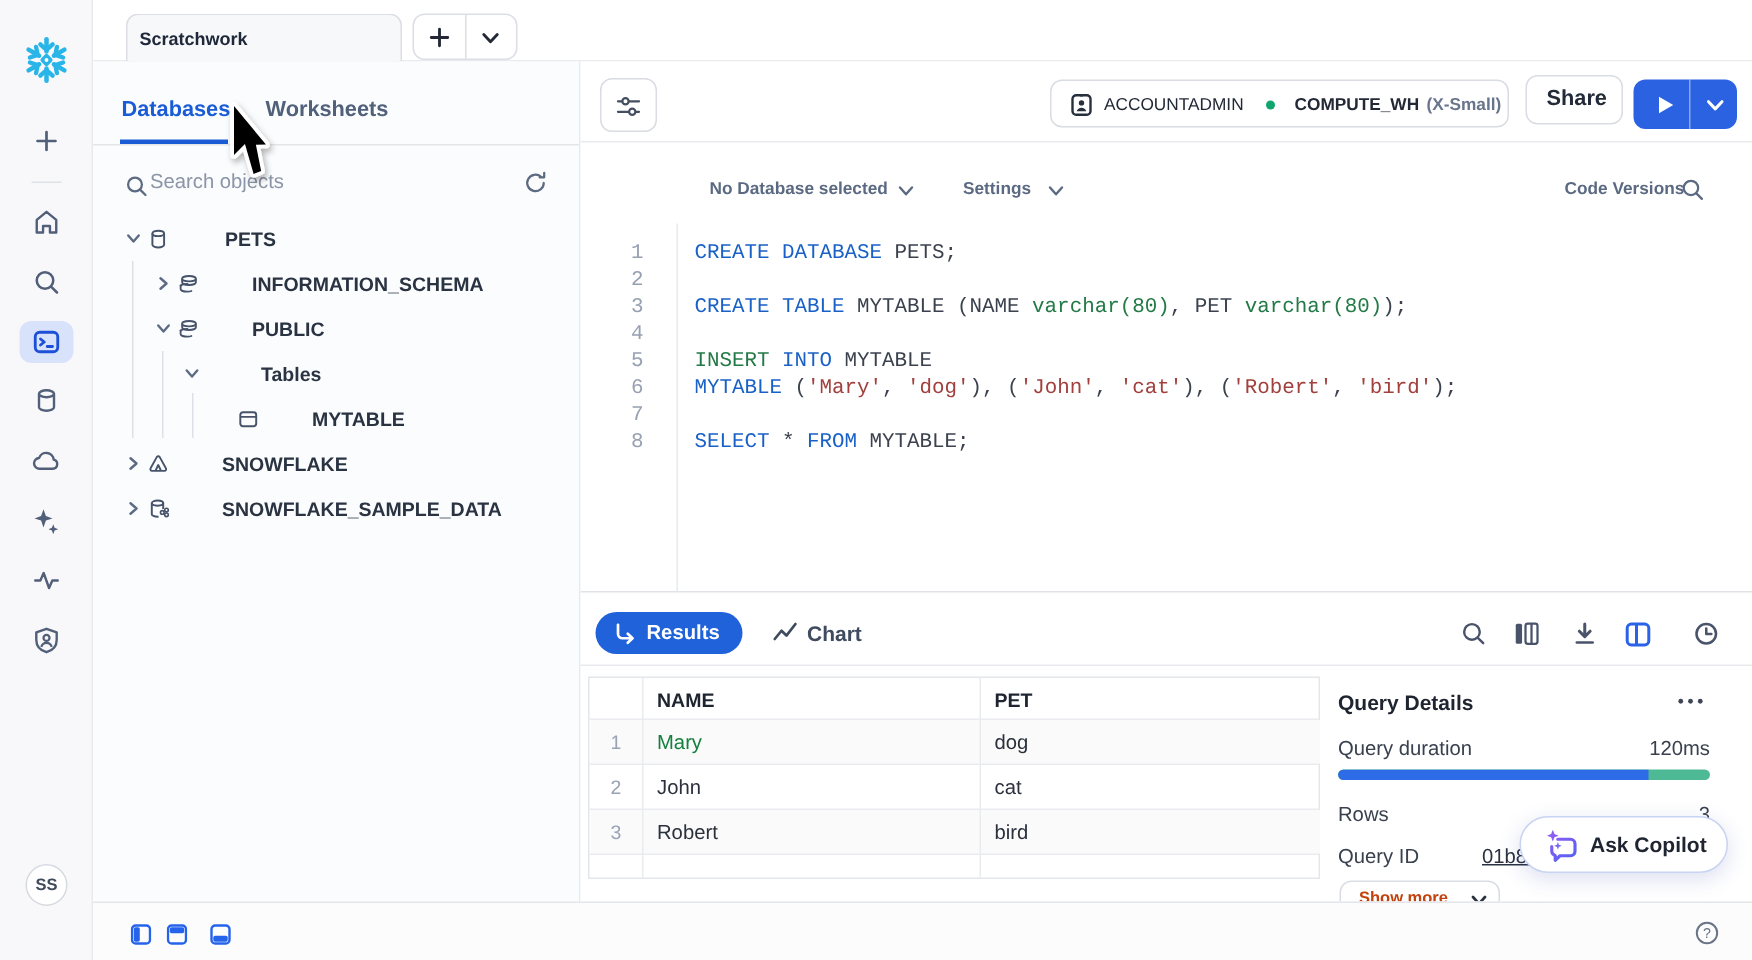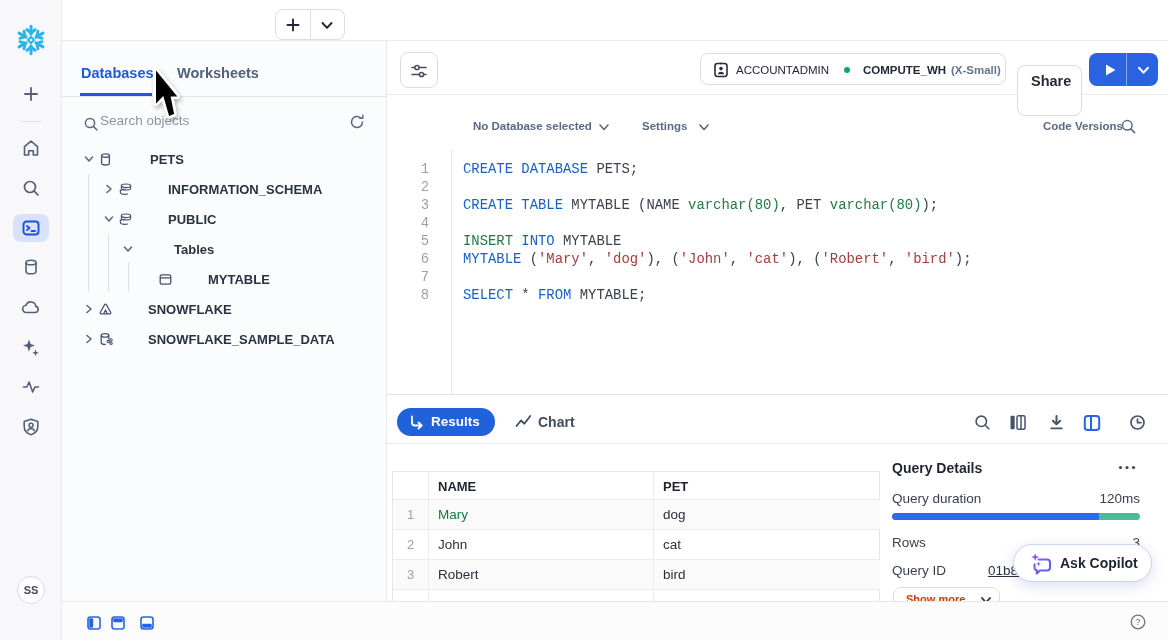--- a/index.html
+++ b/index.html
@@ -31,40 +31,40 @@
 .guide { position:absolute; width:1px; background:#dde1e7; }
 
 #main { left:387px; top:41px; width:781px; height:560px; background:#fff; overflow:hidden; }
 #mtoolbar { position:absolute; left:0; top:0; width:100%; height:54px; border-bottom:1px solid #e8eaee; }
 .btn { position:absolute; border:1px solid #d9dce2; border-radius:8px; background:#fff; }
 #ctxpill { left:313px; top:12px; width:306px; height:32px; }
 #ctxpill .t1 { position:absolute; left:35px; top:10px; font-size:11.5px; font-weight:normal; color:#222836; }
 #ctxpill .dot { position:absolute; left:143px; top:13px; width:6px; height:6px; border-radius:50%; background:#10a56f; }
 #ctxpill .t2 { position:absolute; left:162px; top:10px; font-size:11.5px; font-weight:bold; color:#222836; }
 #ctxpill .t3 { position:absolute; left:250px; top:10px; font-size:11.5px; font-weight:bold; color:#68758c; white-space:nowrap; }
-#sharebtn { left:630px; top:24px; width:65px; height:51px; }
+#sharebtn { left:630px; top:9px; width:65px; height:33px; }
 #sharebtn span { position:absolute; left:13px; top:7px; font-size:14.5px; font-weight:bold; color:#242b38; }
 #runbtn { position:absolute; left:702px; top:12px; width:69px; height:33px; background:#2b62e2; border-radius:8px; }
 #runbtn .div { position:absolute; left:37px; top:0; width:1px; height:100%; background:rgba(255,255,255,.45); }
 #edheader { position:absolute; left:0; top:55px; width:100%; height:53px; }
 .ehtxt { position:absolute; top:24px; font-size:11.5px; font-weight:bold; color:#5b6a82; }
 
 #editor { position:absolute; left:0; top:108px; width:100%; height:245px; font-family:"Liberation Mono", monospace; font-size:13.9px; line-height:18px; }
 #gutter { position:absolute; left:0; top:11px; width:42px; text-align:right; color:#98a1b2; }
 #gutline { position:absolute; left:64px; top:0; width:1px; height:245px; background:#e8eaee; }
 #code { position:absolute; left:76px; top:11px; white-space:pre; color:#3b424e; }
 .kb { color:#1961c6; } .kg { color:#237a46; } .ks { color:#a1403d; }
 
 #results { position:absolute; left:0; top:353px; width:100%; height:207px; border-top:1px solid #dfe3e8; }
 #rtoolbar { position:absolute; left:0; top:0; width:100%; height:49px; border-bottom:1px solid #e8eaee; }
 #respill { position:absolute; left:10px; top:13px; width:98px; height:28px; background:#2062da; border-radius:14px; }
 #respill span { position:absolute; left:34px; top:6px; font-size:13.5px; font-weight:bold; color:#fff; }
 #chartt { position:absolute; left:151px; top:19px; font-size:14px; font-weight:bold; color:#3f4b5e; }
 
-#rtable { position:absolute; left:5px; top:76px; width:488px; height:135px; border:1px solid #e3e6ea; background:#fff; font-size:13.5px;text-align:right; }
+#rtable { position:absolute; left:5px; top:56px; width:488px; height:135px; border:1px solid #e3e6ea; background:#fff; font-size:13.5px;text-align:right; }
 #rtable .hline { position:absolute; left:0; width:100%; height:1px; background:#e9ebee; }
 #rtable .vline { position:absolute; top:0; width:1px; height:100%; background:#e9ebee; }
 #rtable .cell { position:absolute; }
 #rtable .num { color:#9aa3b5; font-size:13px; }
 .zebra { position:absolute; left:1px; width:486px; height:30px; background:#fafafb; }
 
 #qd { position:absolute; left:505px; top:62px; width:248px; }
 #qd .row { position:absolute; width:100%; font-size:13.5px; color:#39414f; }
 #qd .r { position:absolute; right:0; }
 #qdbar { position:absolute; left:0; top:56px; width:248px; height:7px; border-radius:4px; background:#4db995; overflow:hidden; }
@@ -146,20 +146,23 @@
       <path d="M10 2.2 16.8 4.6v5c0 4.2-2.9 7-6.8 8.2-3.9-1.2-6.8-4-6.8-8.2v-5z" fill="none" stroke="#525f79" stroke-width="1.6" stroke-linejoin="round"></path>
       <circle cx="10" cy="8.3" r="2" fill="none" stroke="#525f79" stroke-width="1.5"></circle>
       <path d="M6.5 14.2c.6-1.8 1.9-2.7 3.5-2.7s2.9.9 3.5 2.7" fill="none" stroke="#525f79" stroke-width="1.5"></path>
     </svg>
   <div style="position:absolute;left:17px;top:576px;width:28px;height:28px;border-radius:50%;background:#fff;border:1px solid #d6dae1;"></div>
   <div style="position:absolute;left:17px;top:576px;width:28px;height:28px;text-align:center;font-size:11px;font-weight:bold;color:#3f4a5c;line-height:28px;">SS</div>
 </div>
 
 <div class="abs" id="topbar">
   <div class="hair"></div>
+  <div id="tab">
+      <span>Scratchwork</span>
+    </div>
   <div id="tabbtns">
     <div class="div"></div>
     <svg style="position:absolute;left:9px;top:7px" width="16" height="16" viewBox="0 0 16 16">
         <path d="M8 2.5v11M2.5 8h11" stroke="#222836" stroke-width="1.9" stroke-linecap="round"></path>
       </svg>
     <svg style="position:absolute;left:44px;top:10px" width="14" height="11" viewBox="0 0 14 11">
         <path d="M2.5 3 7 7.8 11.5 3" fill="none" stroke="#222836" stroke-width="1.9" stroke-linecap="round" stroke-linejoin="round"></path>
       </svg>
   </div>
 </div>

